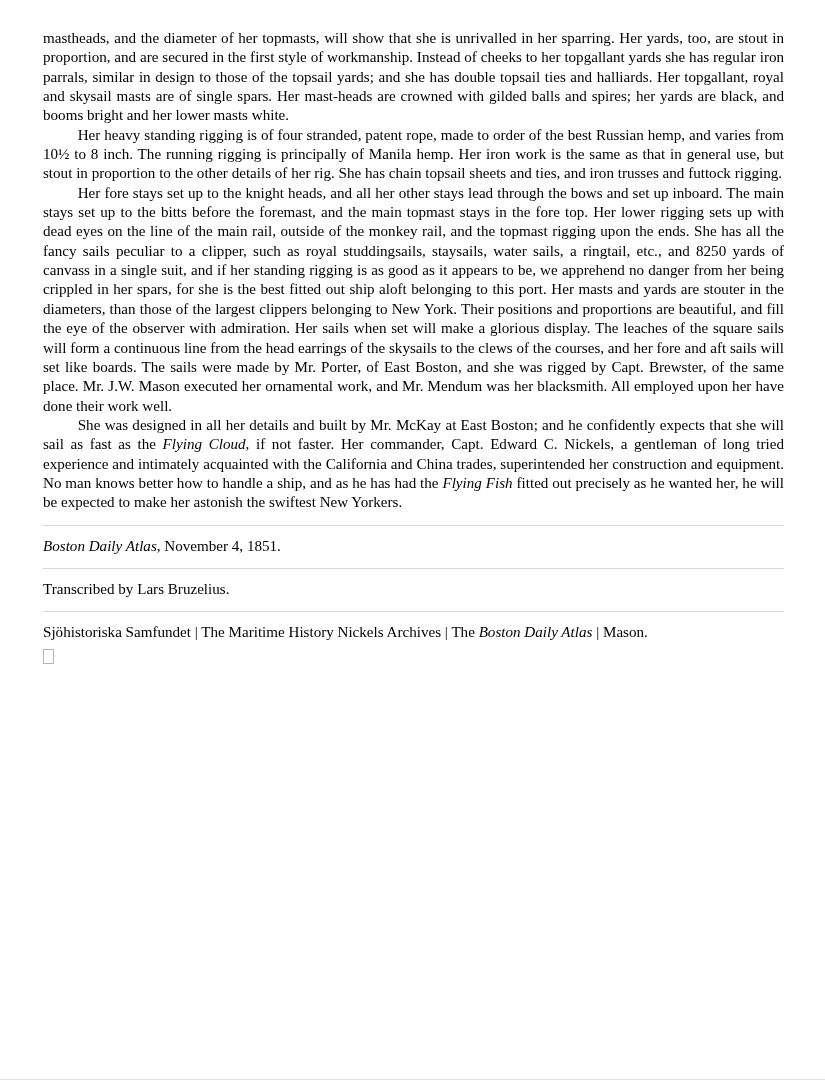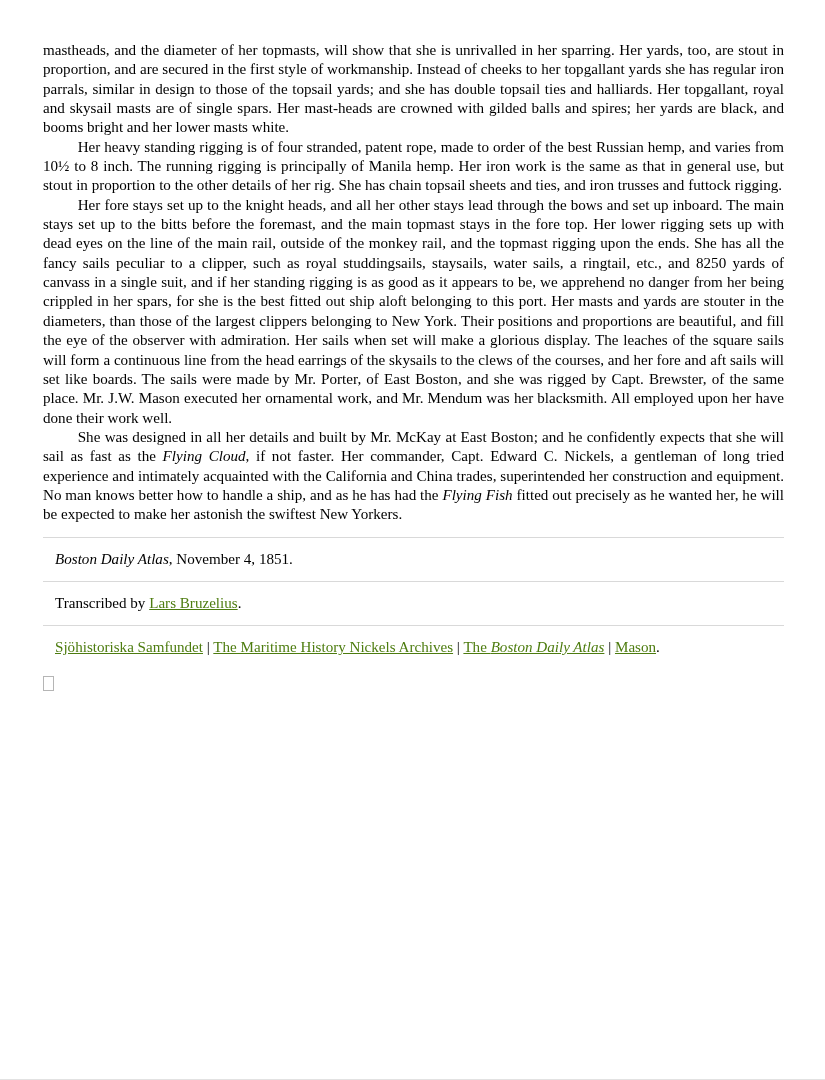--- a/index.html
+++ b/index.html
@@ -29,50 +29,48 @@
     line-height: 19.35px;
     text-align: justify;
     text-indent: 2.3em;
     margin: 0 0 0 0;
     padding: 0;
     -webkit-hyphens: none;
     hyphens: none;
   }
   p.body-para.first {
     text-indent: 0;
-    margin-top: 12px;
   }
   hr.rule {
     border: 0;
     border-top: 1px solid #d9d9d9;
     height: 0;
     margin: 12px 0 11px 0;
     padding: 0;
     width: 100%;
   }
   p.attribution,
   p.transcribed,
   p.nav-line,
   p.copyright-line {
     font-size: 15.1px;
     line-height: 19.35px;
     text-align: left;
-    margin: 12px;
+    margin: 0;
     padding: 0;
   }
   .footer-nav {
     margin: 0;
     padding: 0;
   }
   em, .ital {
     font-style: italic;
   }
   a.link {
-    color: #4d7c0f;
-    text-decoration: underline;
+    color: #000000;
     cursor: pointer;
   }
   .sep {
     color: #000000;
     text-decoration: none;
   }
   .broken-image {
     display: inline-block;
     width: 11px;
     height: 15px;

